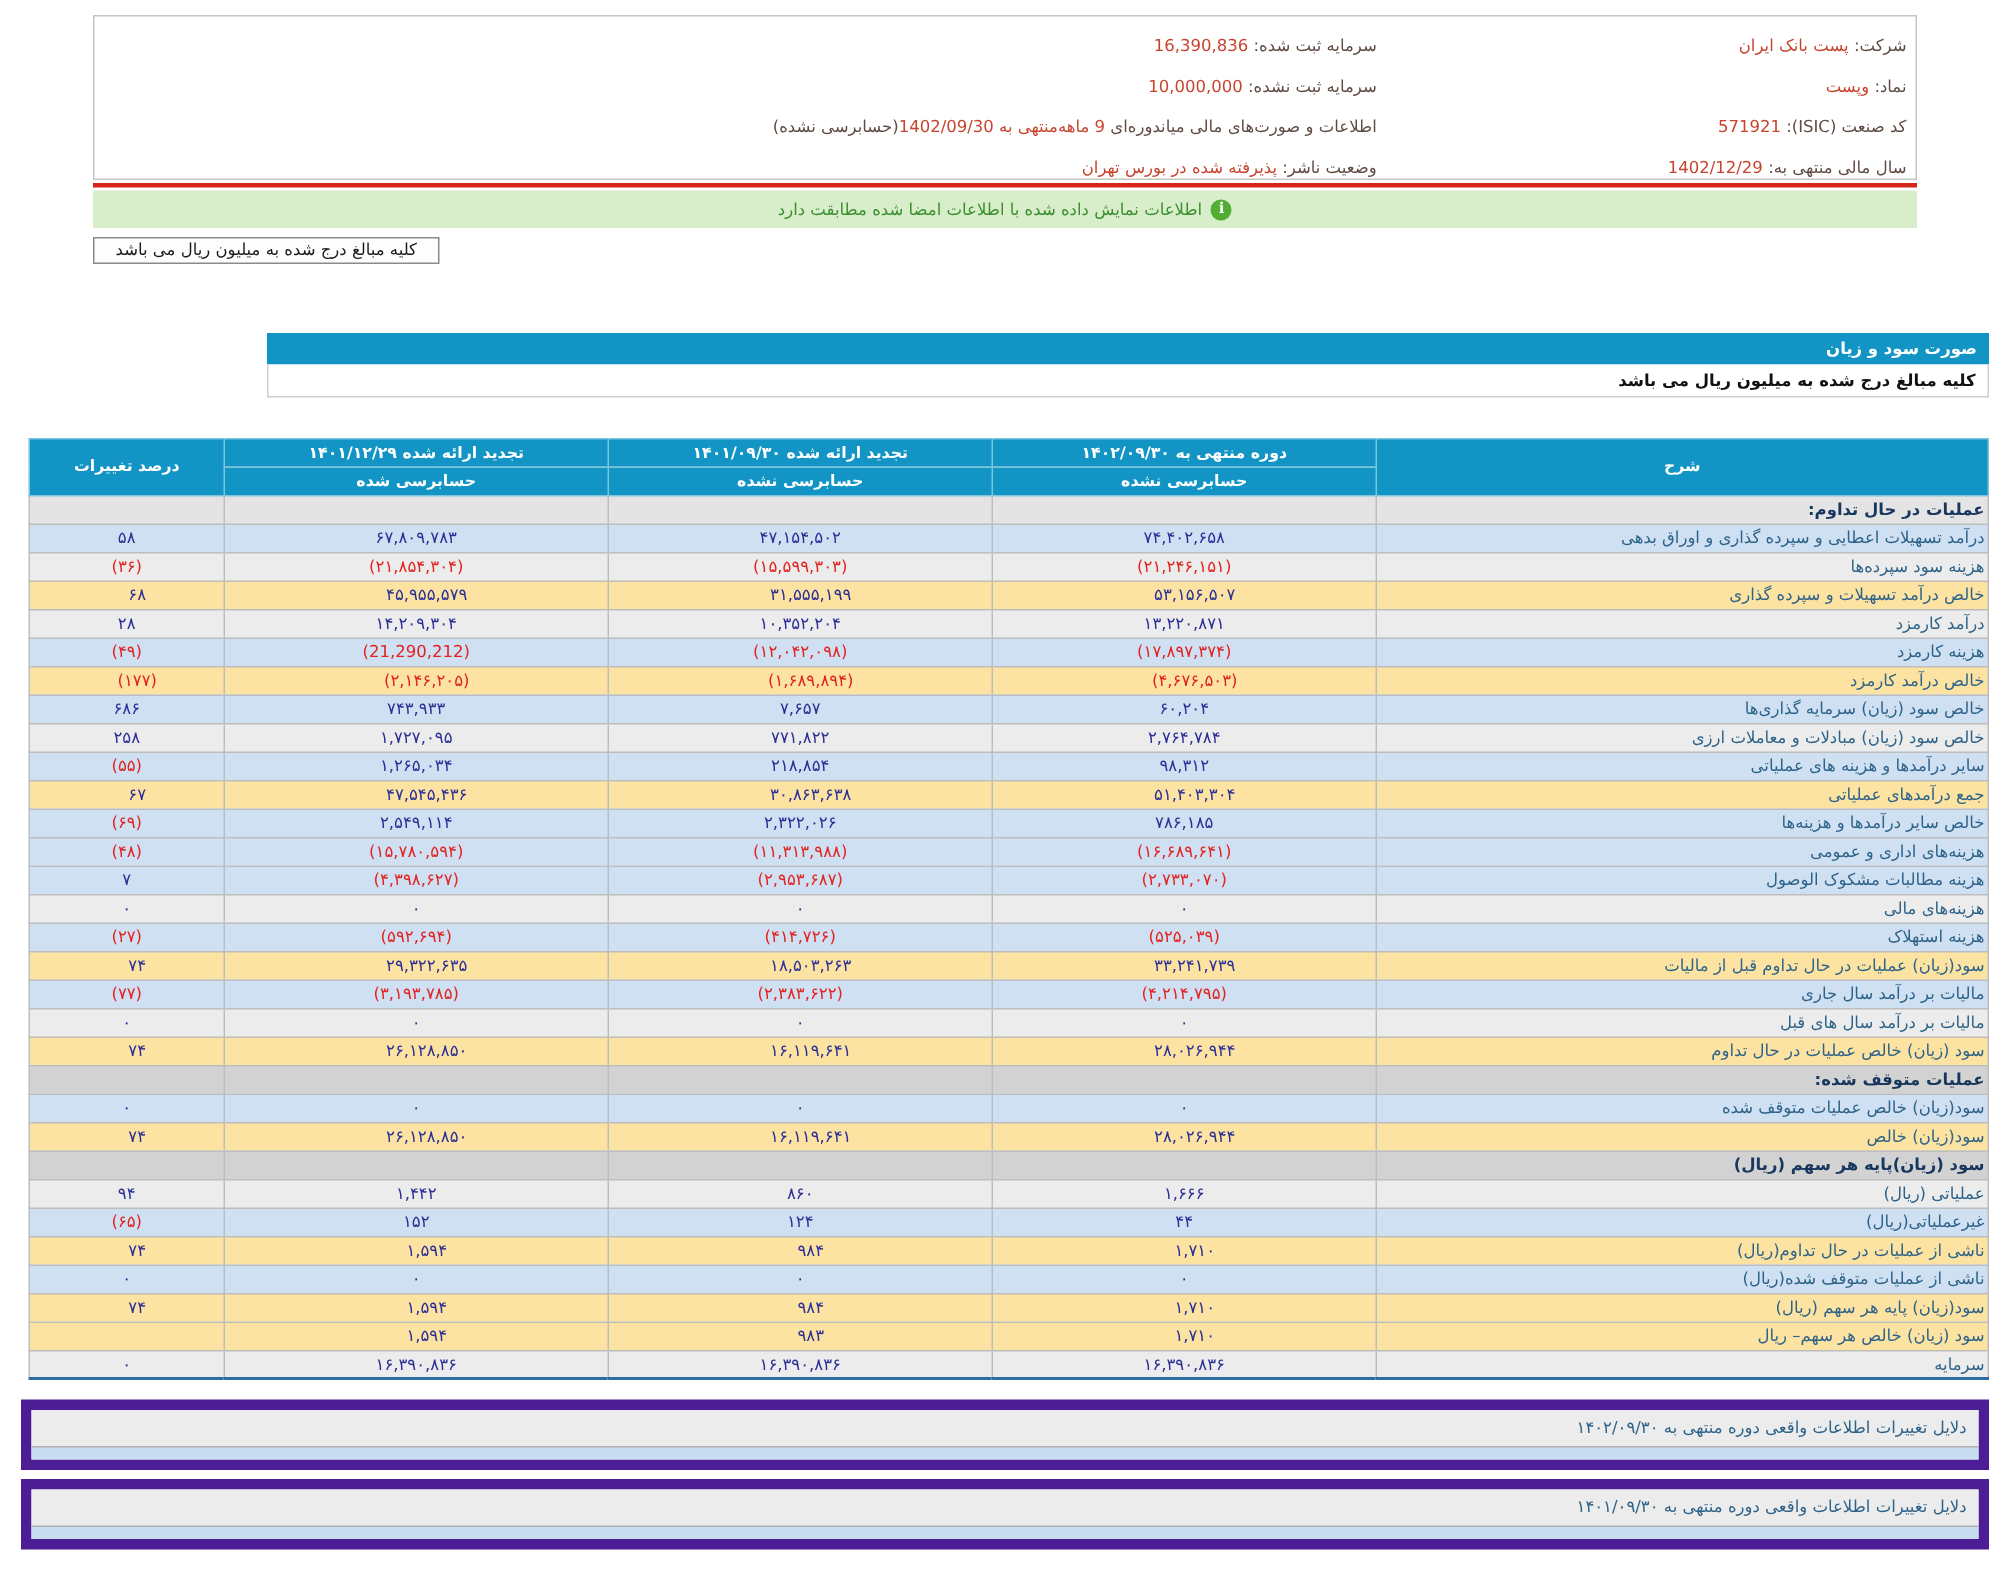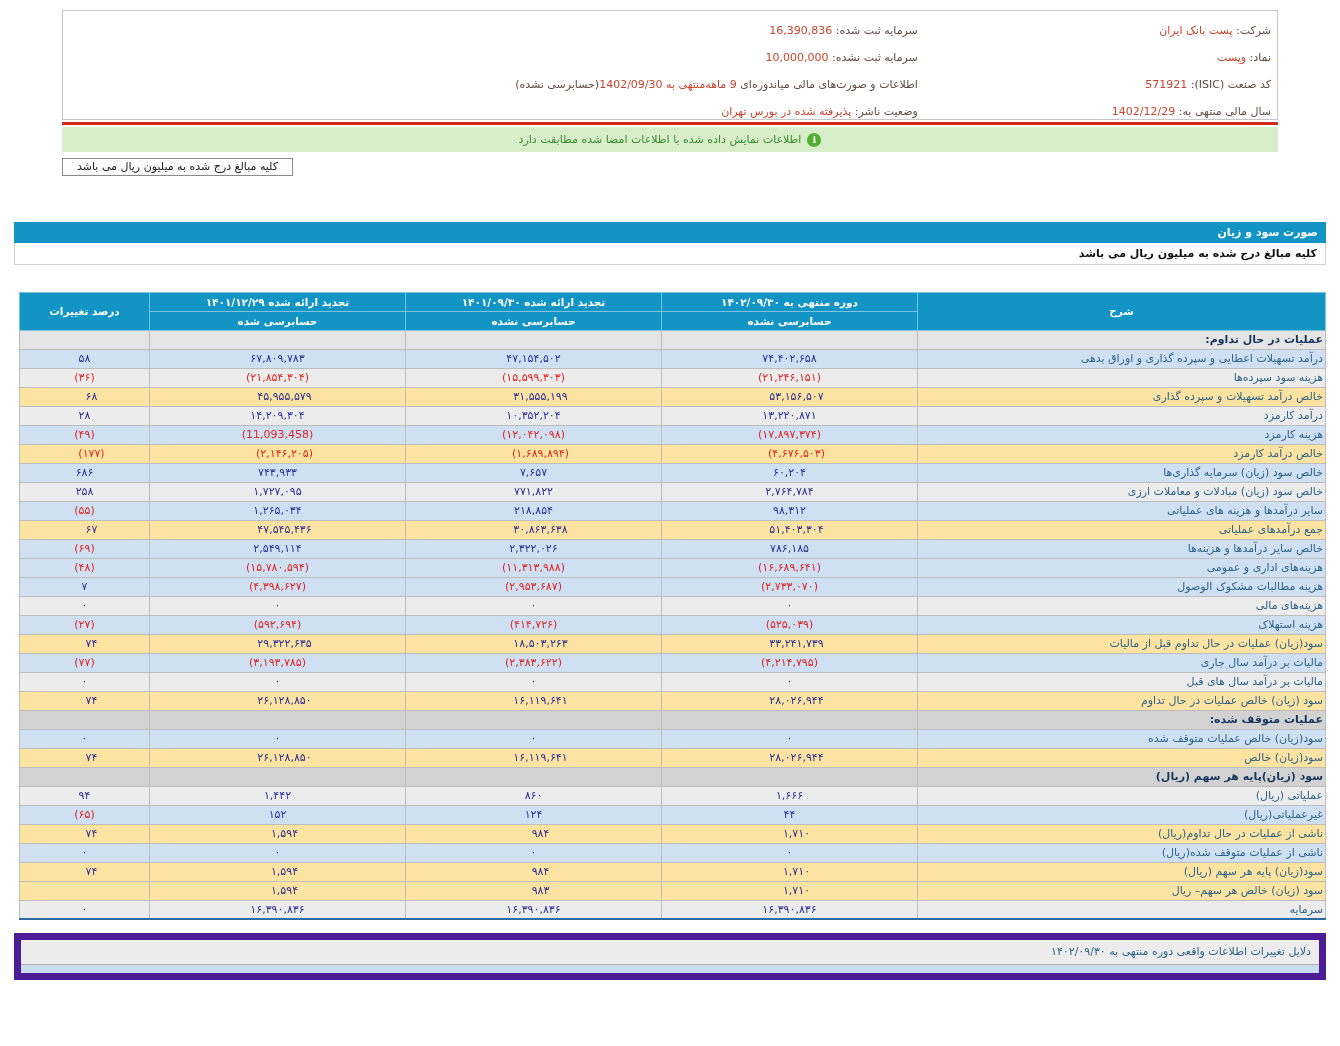--- a/index.html
+++ b/index.html
@@ -43,21 +43,21 @@
   }
   
   .btn-row { width:1216px; margin:3px 62px 0 62px; text-align:left; }
   .unit-btn {
     font-family:"DejaVu Sans", sans-serif;
     font-size:11px; color:#1a1a1a;
     background:#fdfdfd; border:1px solid #8a8a8a;
     padding:1px 14px; height:18px; cursor:pointer;
   }
   
-  .content { width:1312px; margin:46px 14px 0 14px; }
+  .content { width:1148px; margin:46px 14px 0 14px; }
   .section-bar {
     background:var(--teal); color:#fff; font-weight:bold;
     font-size:11px; height:21px; line-height:21px; padding:0 8px;
     text-align:right;
   }
   .unit-note {
     border:1px solid #d0d0d0; border-top:none;
     font-weight:bold; font-size:11px; color:#111;
     height:22px; line-height:22px; padding:0 8px; text-align:right;
     background:#fff;
@@ -217,21 +217,21 @@
         <td class="cell-label">درآمد کارمزد</td>
         <td class="cell-num">۱۳,۲۲۰,۸۷۱</td>
         <td class="cell-num">۱۰,۳۵۲,۲۰۴</td>
         <td class="cell-num">۱۴,۲۰۹,۳۰۴</td>
         <td class="cell-num">۲۸</td>
       </tr>
       <tr class="row-blue">
         <td class="cell-label">هزینه کارمزد</td>
         <td class="cell-num neg">(۱۷,۸۹۷,۳۷۴)</td>
         <td class="cell-num neg">(۱۲,۰۴۲,۰۹۸)</td>
-        <td class="cell-num neg">(11,093,458)</td>
+        <td class="cell-num neg">(21,290,212)</td>
         <td class="cell-num neg">(۴۹)</td>
       </tr>
       <tr class="row-yellow">
         <td class="cell-label">خالص درآمد کارمزد</td>
         <td class="cell-num neg">(۴,۶۷۶,۵۰۳)</td>
         <td class="cell-num neg">(۱,۶۸۹,۸۹۴)</td>
         <td class="cell-num neg">(۲,۱۴۶,۲۰۵)</td>
         <td class="cell-num neg">(۱۷۷)</td>
       </tr>
       <tr class="row-blue">
@@ -403,13 +403,17 @@
         <td class="cell-num">۰</td>
       </tr>
     </tbody>
 </table>
 
 <div class="footers">
     <div class="footer-box">
       <div class="footer-head">دلایل تغییرات اطلاعات واقعی دوره منتهی به ۱۴۰۲/۰۹/۳۰</div>
       <div class="footer-strip"></div>
     </div>
+    <div class="footer-box">
+      <div class="footer-head">دلایل تغییرات اطلاعات واقعی دوره منتهی به ۱۴۰۱/۰۹/۳۰</div>
+      <div class="footer-strip"></div>
+    </div>
   </div>
 
 </body></html>

